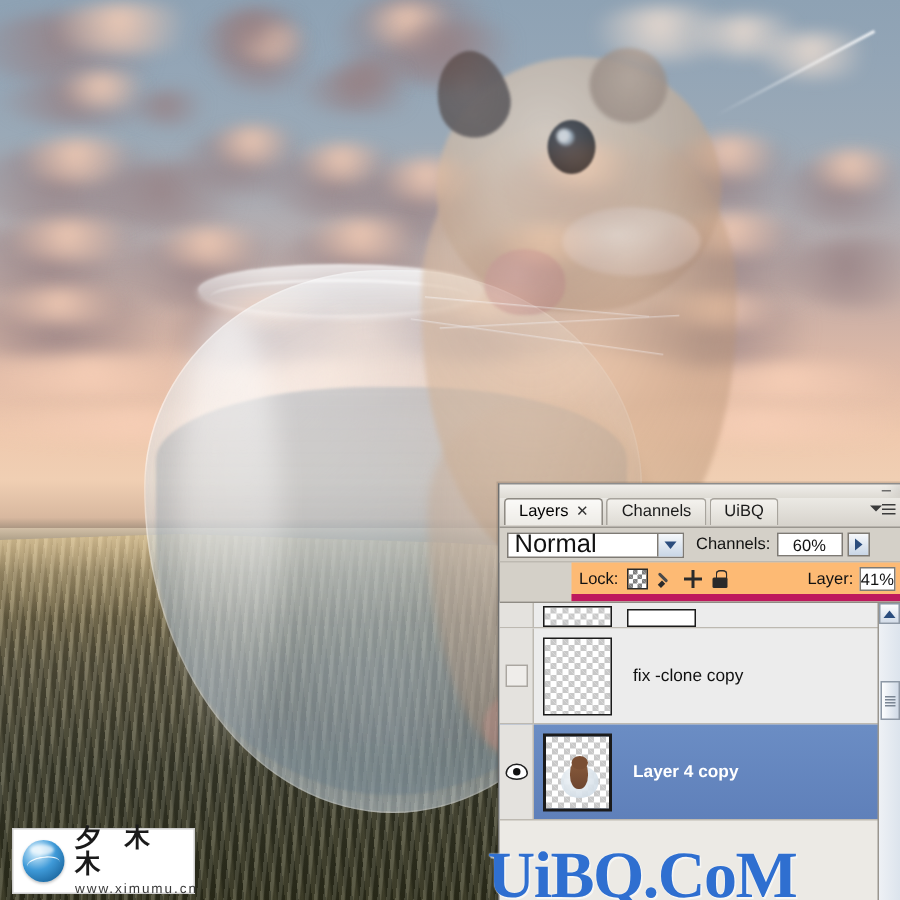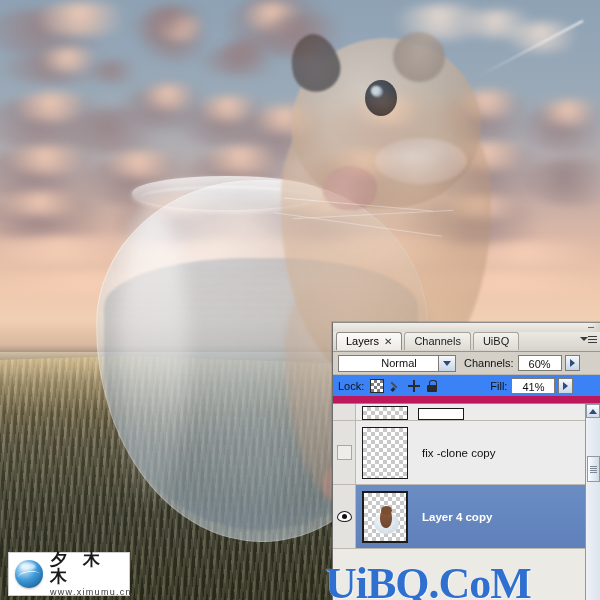--- a/index.html
+++ b/index.html
@@ -267,22 +267,22 @@
   }
   .panel-menu .lines{position:absolute;left:8px;top:2px;}
   .panel-menu .lines i{display:block;width:9px;height:1px;background:#3b3b3b;margin-bottom:2px;}
 
   .rowbar{
     height:22px;background:#d4d0c8;display:flex;align-items:center;
     padding:0 5px;border-bottom:1px solid #bdb9b1;
   }
   .mode-select{
     width:118px;height:17px;background:#fff;border:1px solid #7e7a74;
-    font-size:11px;color:#111;display:flex;align-items:center;
-    padding:0 0 0 4px;box-sizing:border-box;position:relative;justify-content:center;
+    font-size:17px;color:#111;display:flex;align-items:center;
+    padding:0 0 0 4px;box-sizing:border-box;position:relative;
   }
   .mode-select .arrow-btn{
     position:absolute;right:0;top:0;width:16px;height:15px;
     background:linear-gradient(to bottom,#f6f8fb,#c9d6e6);
     border-left:1px solid #7e7a74;display:flex;align-items:center;justify-content:center;
   }
   .mode-select .arrow-btn .d{
     width:0;height:0;border-left:4px solid transparent;border-right:4px solid transparent;
     border-top:5px solid #2b4d7e;
   }
@@ -296,22 +296,22 @@
     width:15px;height:16px;margin-left:3px;box-sizing:border-box;
     background:linear-gradient(to bottom,#f6f8fb,#c9d6e6);
     border:1px solid #7e7a74;display:flex;align-items:center;justify-content:center;
   }
   .spin .r{
     width:0;height:0;border-top:4px solid transparent;border-bottom:4px solid transparent;
     border-left:5px solid #2b4d7e;
   }
 
   .lockbar{
-    height:21px;background:#3b82f6;display:flex;align-items:center;
-    padding:0 5px;border-bottom:7px solid #be185d;
+    height:21px;background:#fdba74;display:flex;align-items:center;
+    padding:0 5px;border-bottom:5px solid #be185d;margin-left:48px;
   }
   .lock-icons{display:flex;align-items:center;gap:6px;margin-left:6px;}
   .ico{width:12px;height:12px;position:relative;display:inline-block;}
   .ico-checker{
     border:1px solid #2a2a2a;
     background:
       linear-gradient(45deg,#7d7d7d 25%,transparent 25%,transparent 75%,#7d7d7d 75%),
       linear-gradient(45deg,#7d7d7d 25%,#fff 25%,#fff 75%,#7d7d7d 75%);
     background-size:6px 6px;background-position:0 0,3px 3px;
   }
@@ -579,21 +579,21 @@
       <span class="lbl" style="margin-left:0;">Lock:</span>
       <div class="lock-icons">
         <span class="ico ico-checker"></span>
         <span class="ico ico-brush"></span>
         <span class="ico ico-move"></span>
         <span class="ico ico-lock">
             <span class="shackle"></span>
             <span class="body"></span>
           </span>
       </div>
-      <span class="lbl" style="margin-left:52px;">Fill:</span>
+      <span class="lbl" style="margin-left:52px;">Layer:</span>
       <div class="numbox">41%</div>
       <div class="spin">
           <span class="r"></span>
         </div>
     </div>
 
     <div class="layer-list">
 
       <div class="lrow partial">
         <div class="eyecell"></div>

